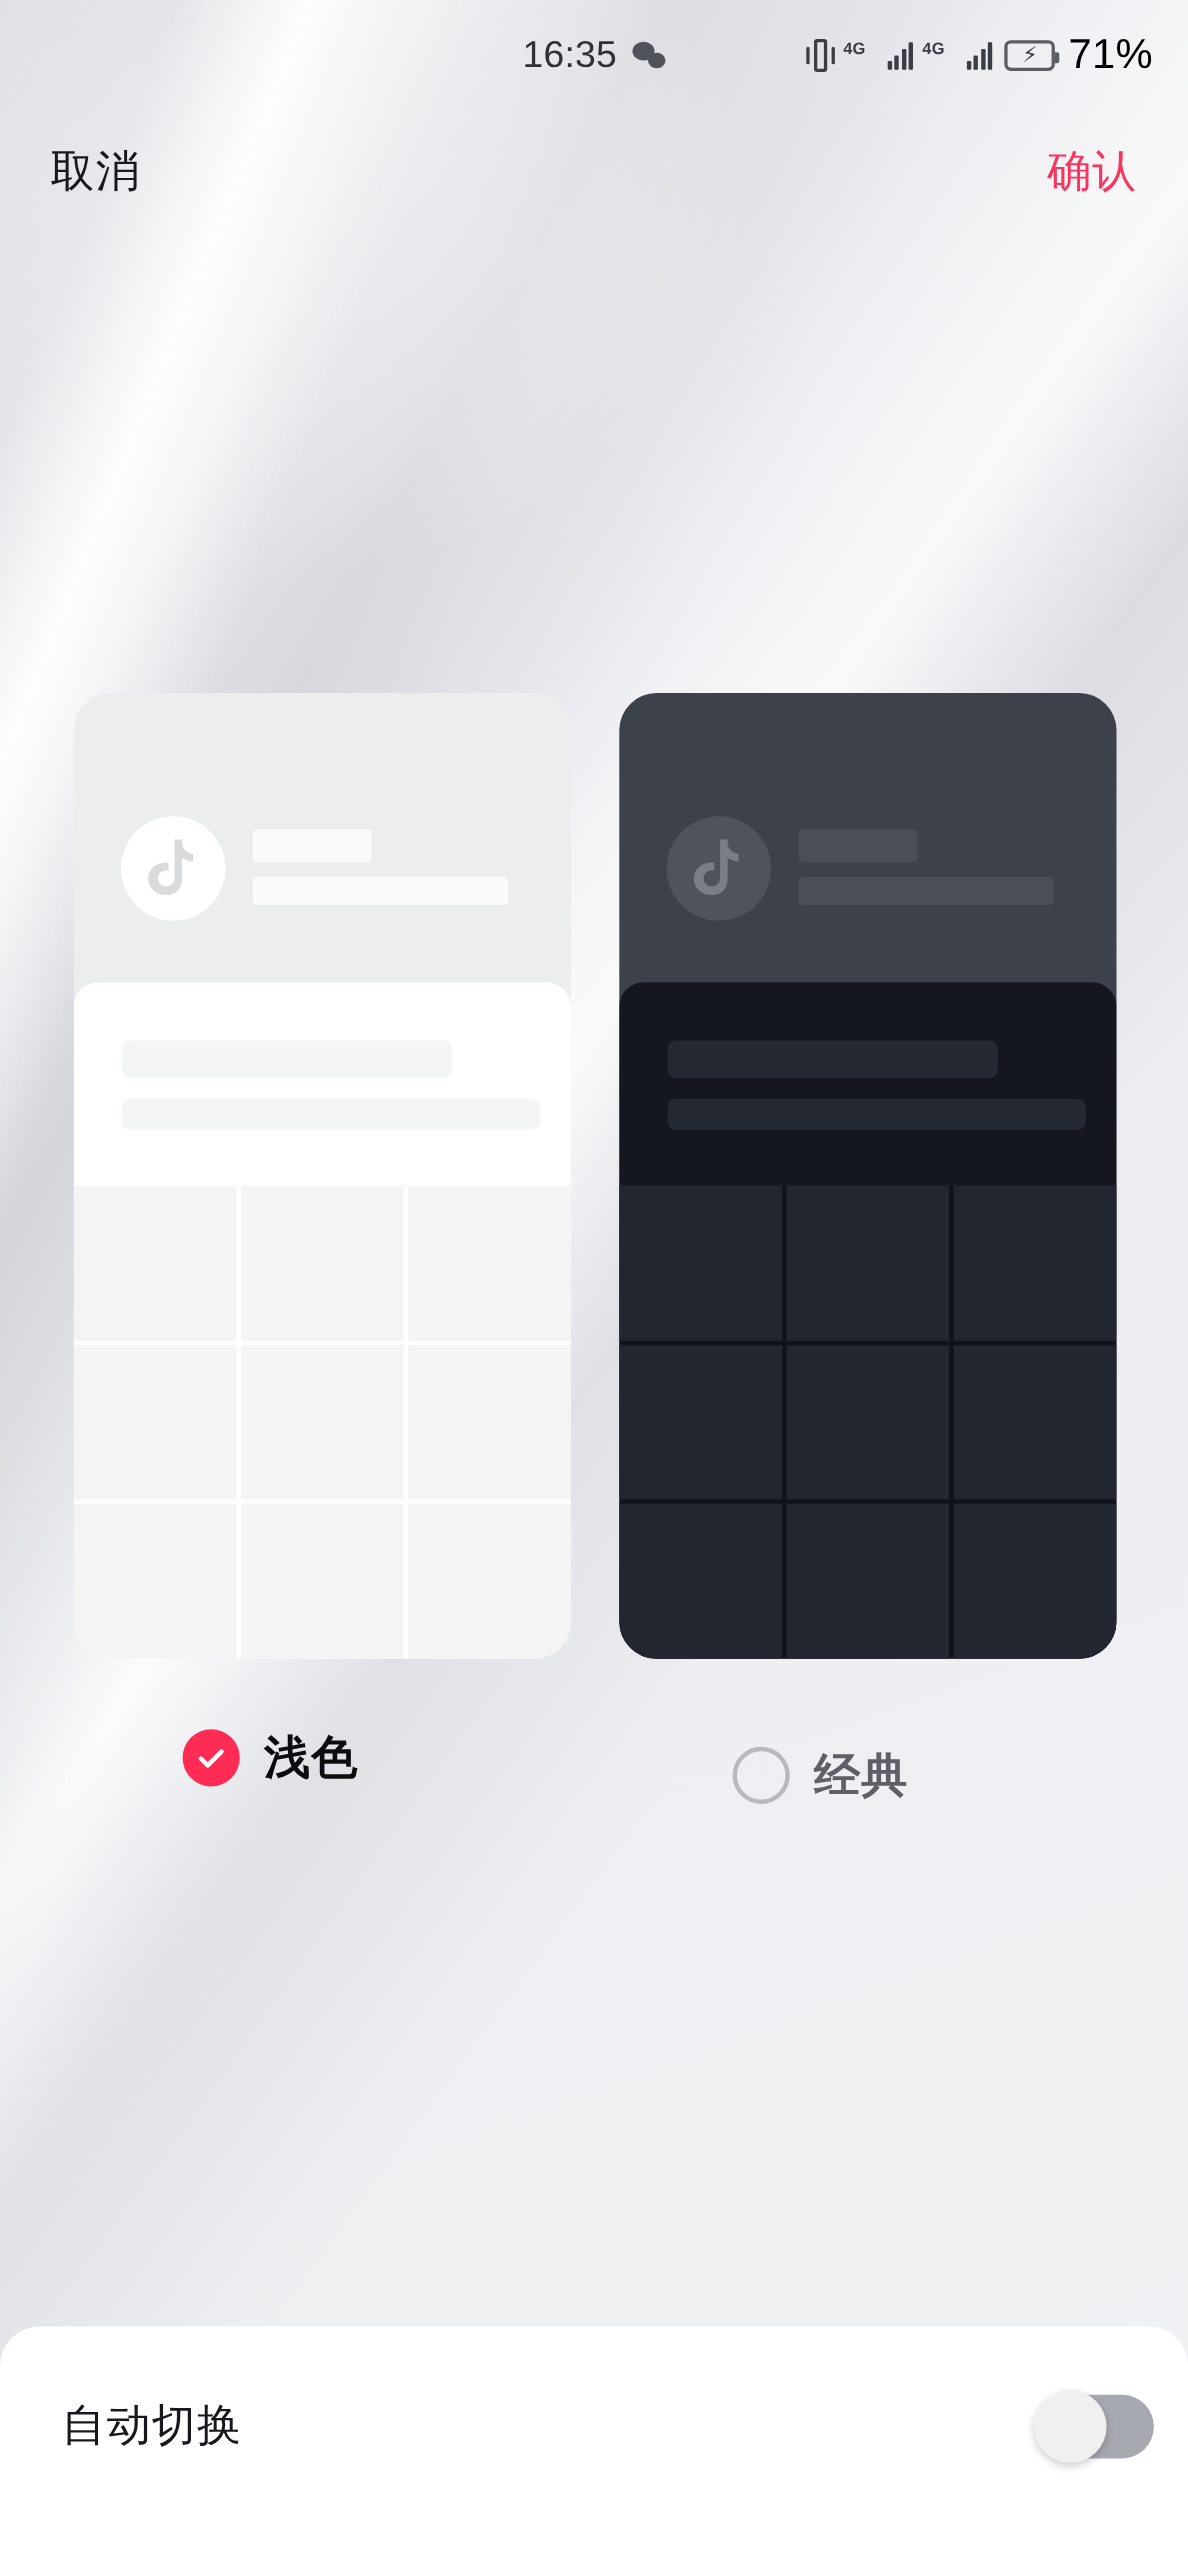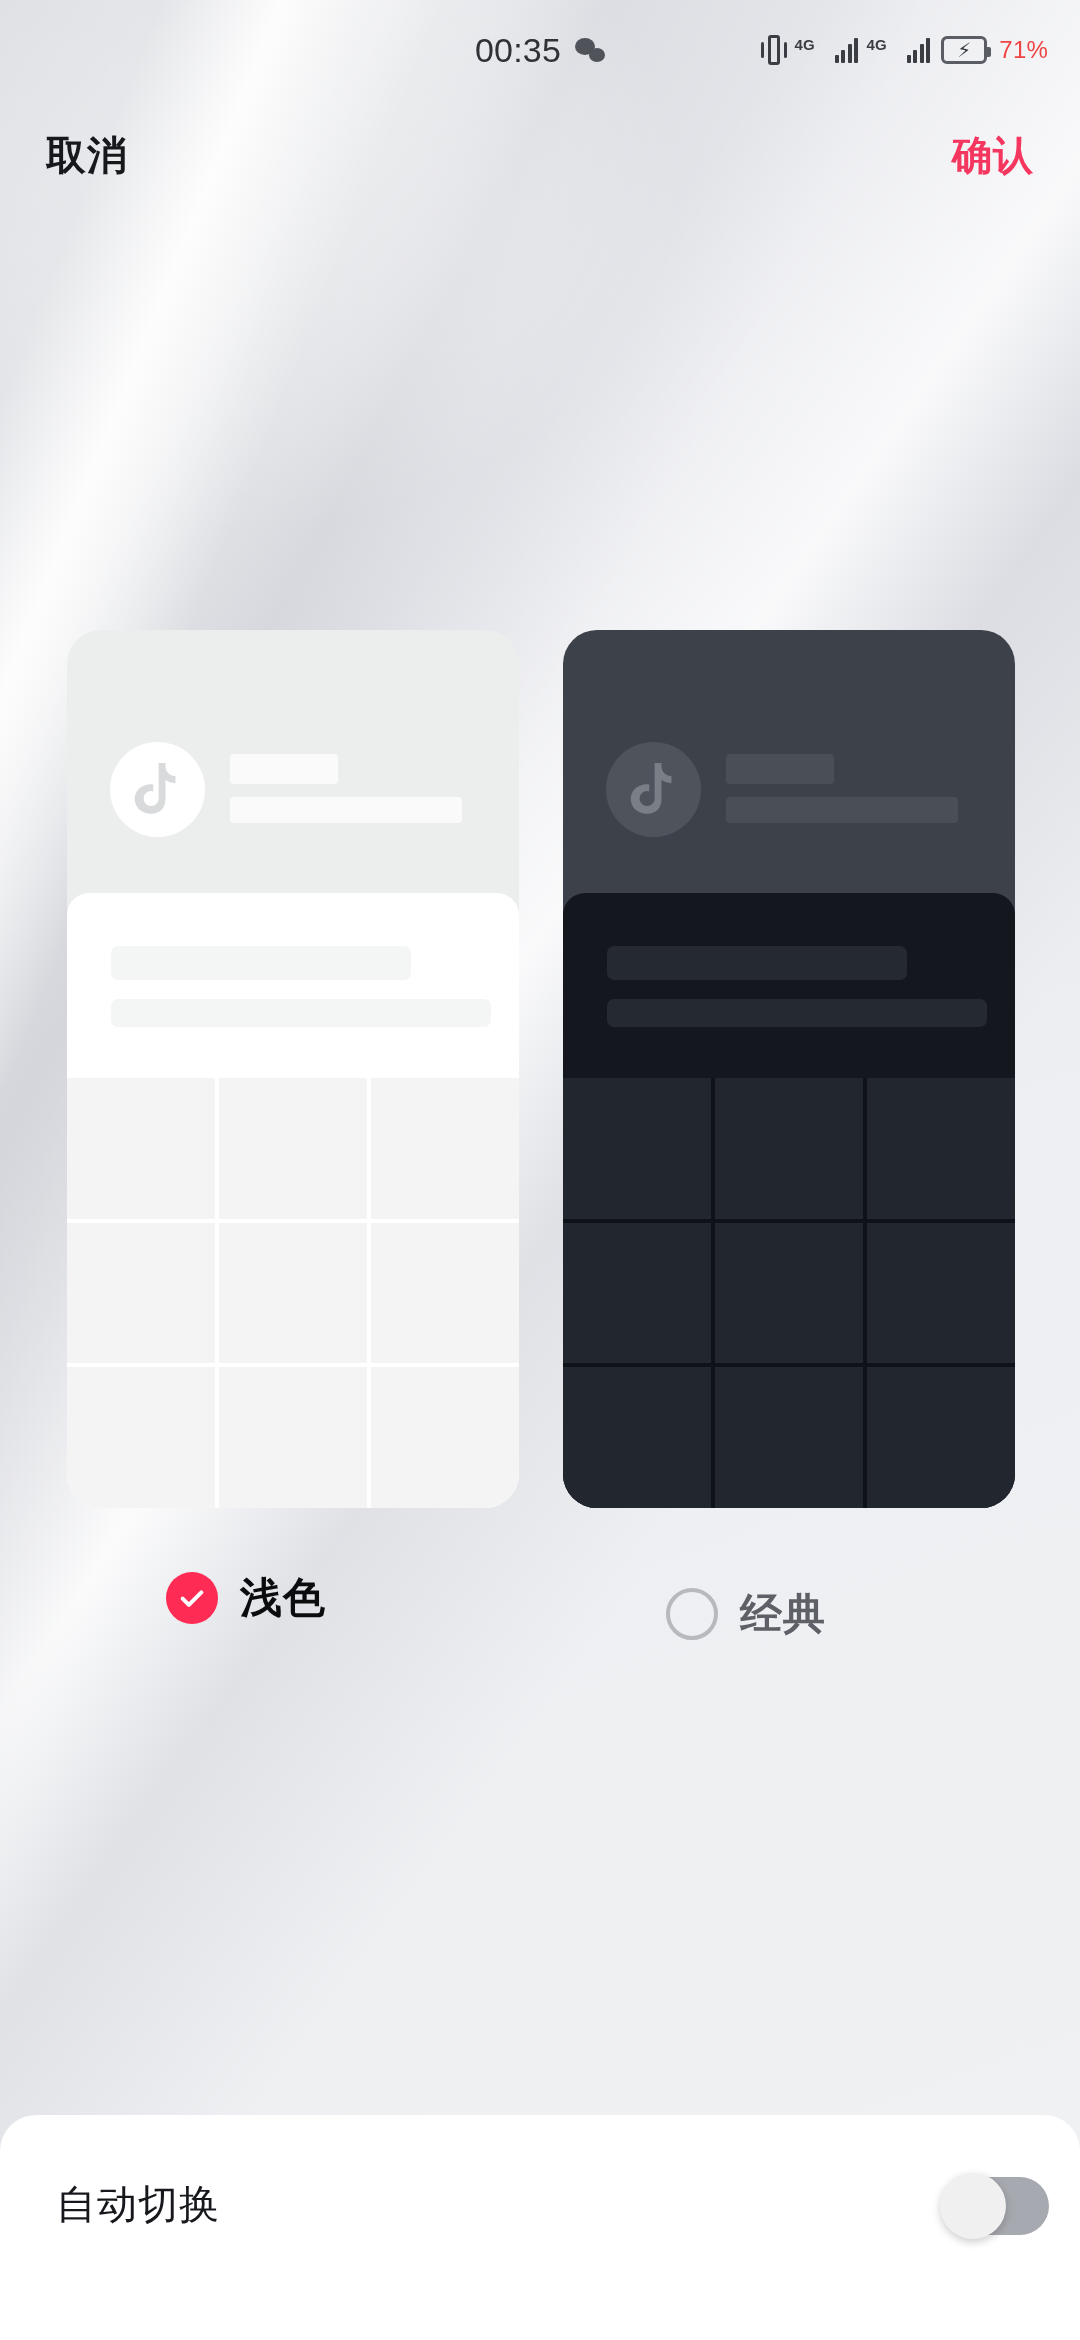--- a/index.html
+++ b/index.html
@@ -50,28 +50,28 @@
   .ic-vibrate .w.l { left:0; } .ic-vibrate .w.r { right:0; }
   .sig { display:flex; align-items:flex-end; gap:20px; }
   .sig .g4 { font-size:15px; line-height:1; color:#3a3d43; align-self:flex-start; margin-bottom:2px; font-weight:700;}
   .bars { display:flex; align-items:flex-end; gap:2.5px; height:26px; }
   .bars i { width:4px; background:#3a3d43; border-radius:1px; display:block; }
   .bars i:nth-child(1){height:8px;} .bars i:nth-child(2){height:13px;}
   .bars i:nth-child(3){height:19px;} .bars i:nth-child(4){height:25px;}
   .batt { width:46px; height:28px; border:3px solid #5a5d63; border-radius:6px; position:relative; margin-left:3px; }
   .batt:after { content:""; position:absolute; right:-7px; top:8px; width:4px; height:10px; background:#5a5d63; border-radius:0 2px 2px 0;}
   .batt .bolt { position:absolute; left:50%; top:50%; transform:translate(-50%,-50%); color:#3a3d43; font-size:20px; line-height:1;}
-  .sb-pct { font-size:24px; color:#ef4444; margin-left:4px; }
+  .sb-pct { font-size:38px; color:#000000; margin-left:4px; }
 
   
   .header {
     position:absolute; top:100px; left:0; width:1080px; height:110px;
     display:flex; align-items:center; padding:0 46px;
   }
-  .hdr-btn { font-size:40px; color:#16181c; font-weight:700; letter-spacing:1px; cursor:pointer; }
+  .hdr-btn { font-size:40px; color:#16181c; font-weight:400; letter-spacing:1px; cursor:pointer; }
   .hdr-title {
     position:absolute; left:0; right:0; text-align:center;
     font-size:40px; color:#16181c; font-weight:500; letter-spacing:1px;
   }
   .hdr-confirm { margin-left:auto; color:#f5365f; z-index:2; }
 
   
   .previews { position:absolute; top:630px; left:0; width:1080px; height:890px; }
   .card {
     position:absolute; top:0; width:452px; height:878px;
@@ -150,21 +150,21 @@
     box-shadow:0 3px 8px rgba(0,0,0,0.20);
   }
 </style>
 </head>
 <body>
 
 <div class="bg-sheen"></div>
 
 <div class="statusbar">
   <div class="sb-center">
-    <span class="sb-time">00:35</span>
+    <span class="sb-time">16:35</span>
     <span class="wechat-ic"></span>
   </div>
   <div class="sb-right">
     <span class="ic-vibrate">
       <span class="w l"></span>
         <span class="body"></span>
         <span class="w r"></span>
     </span>
     <span class="sig">
       <span class="g4">4G</span>

